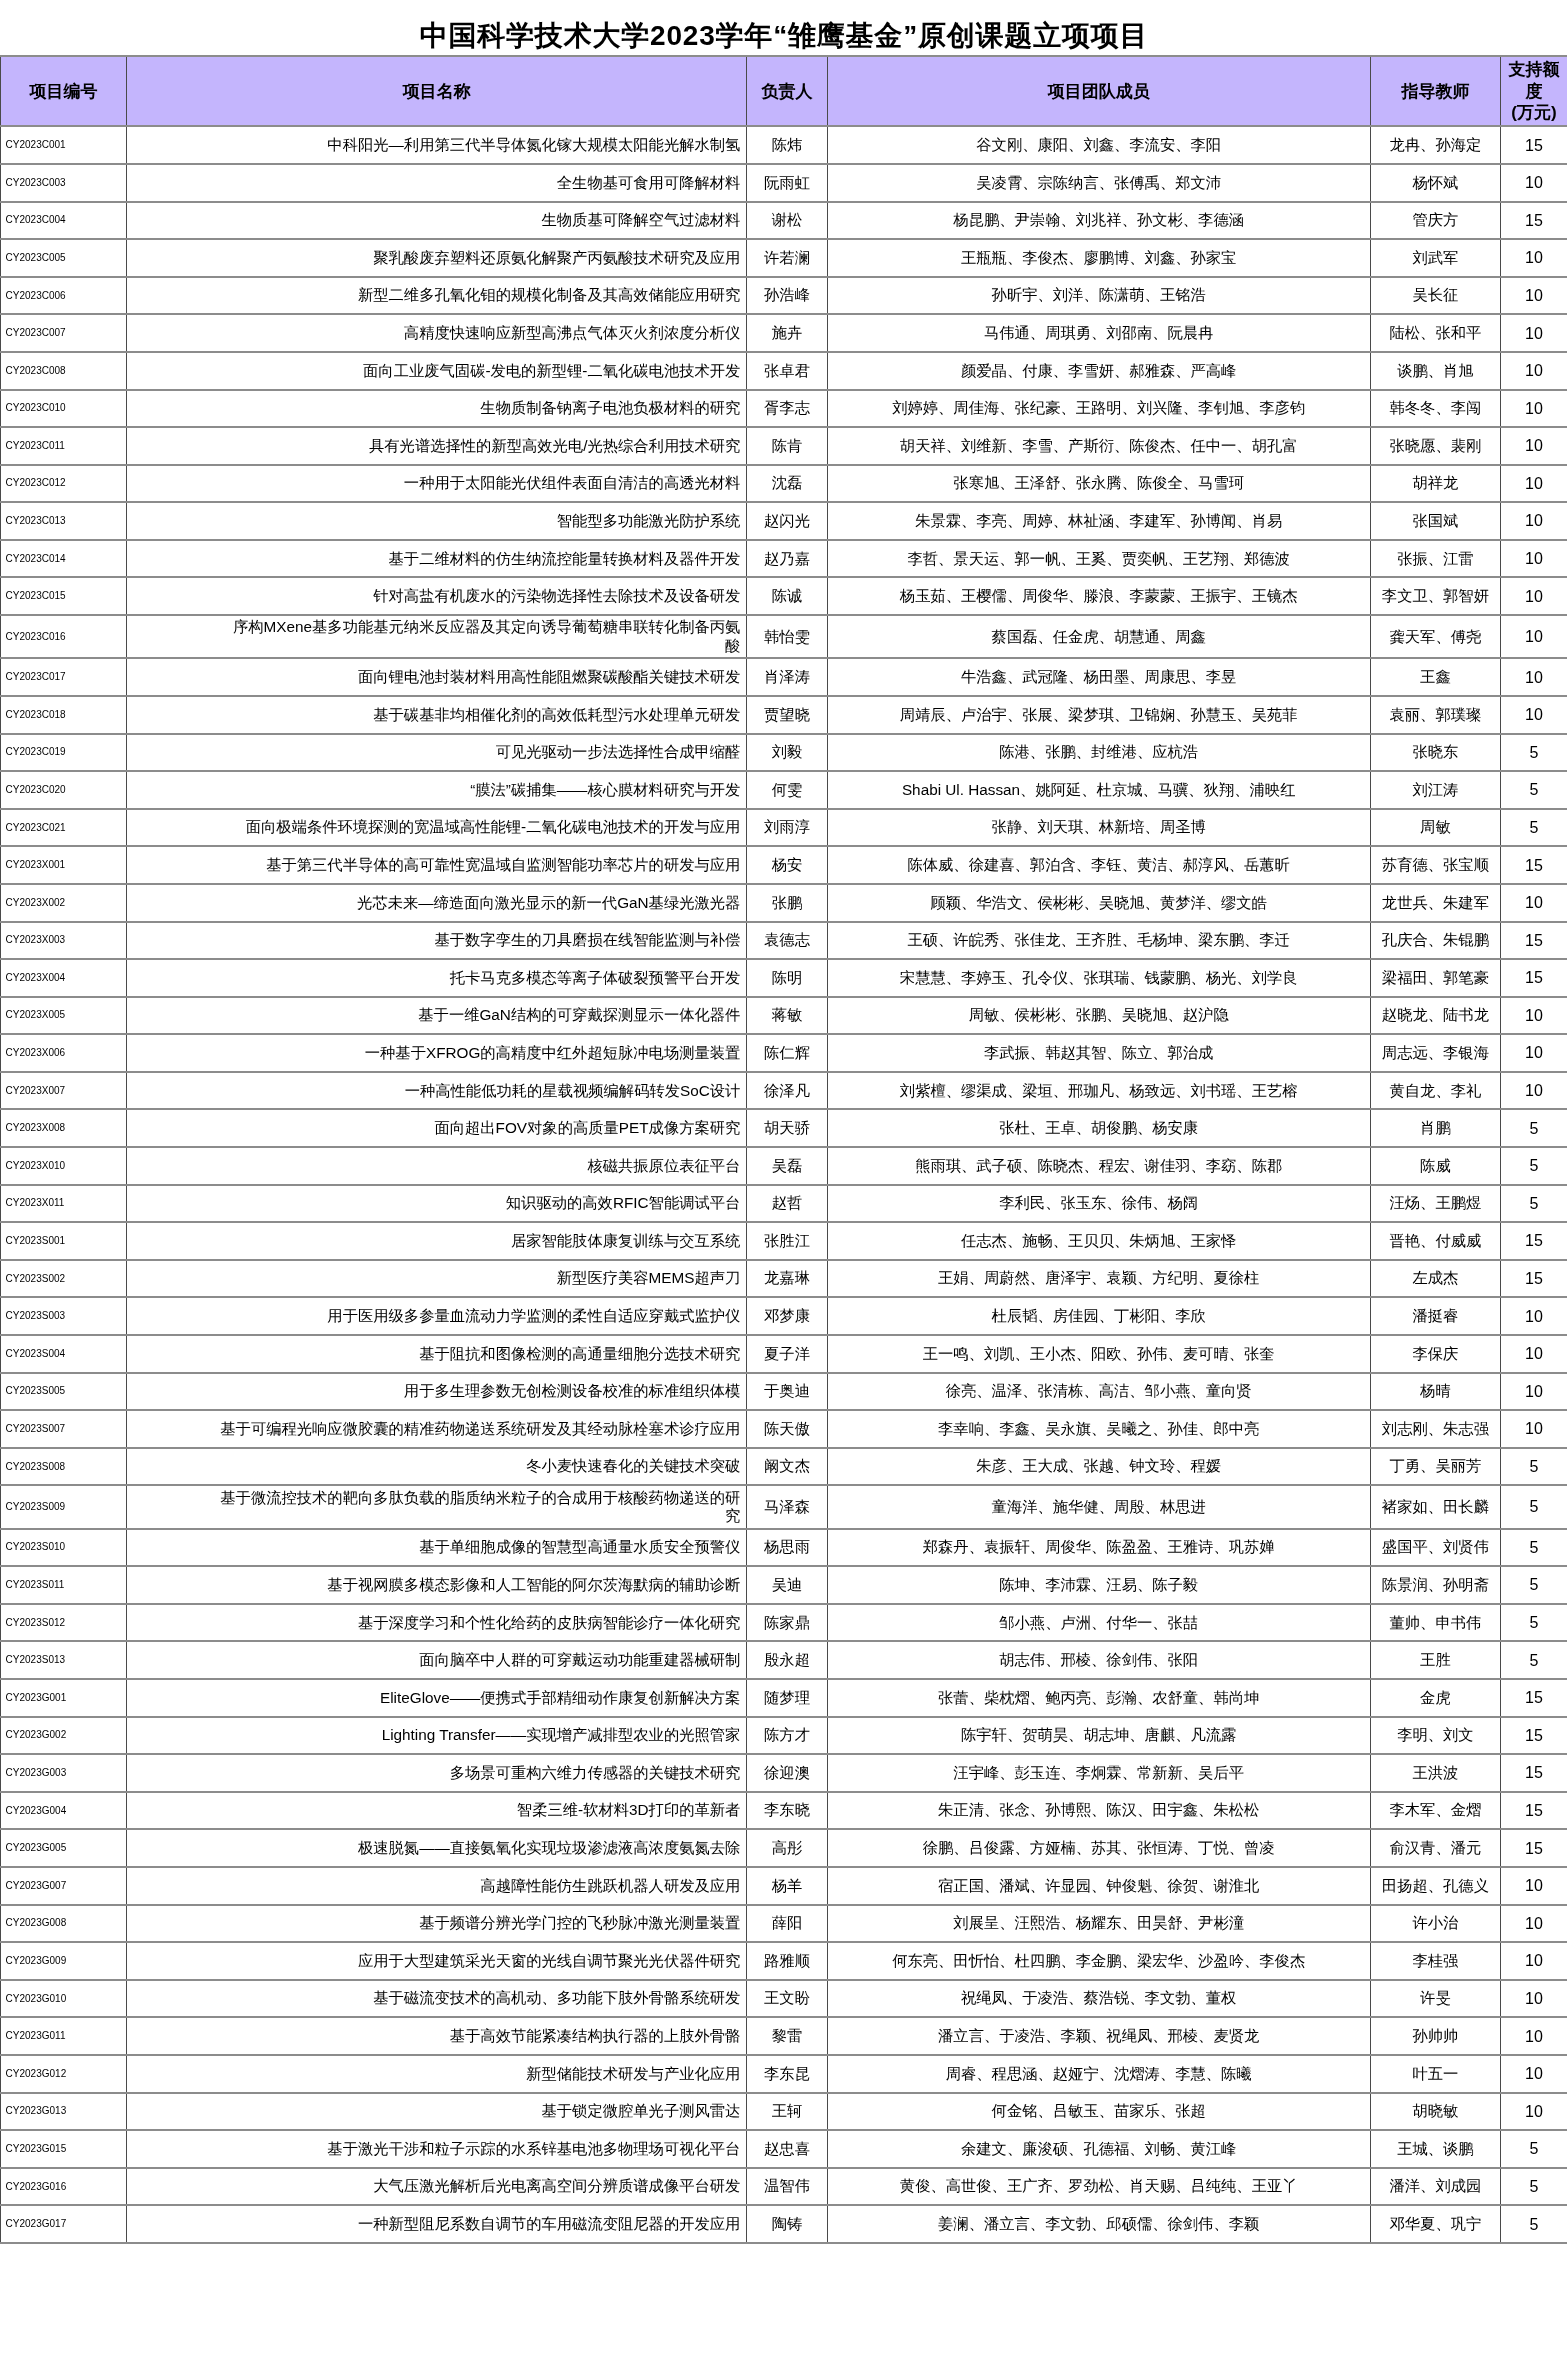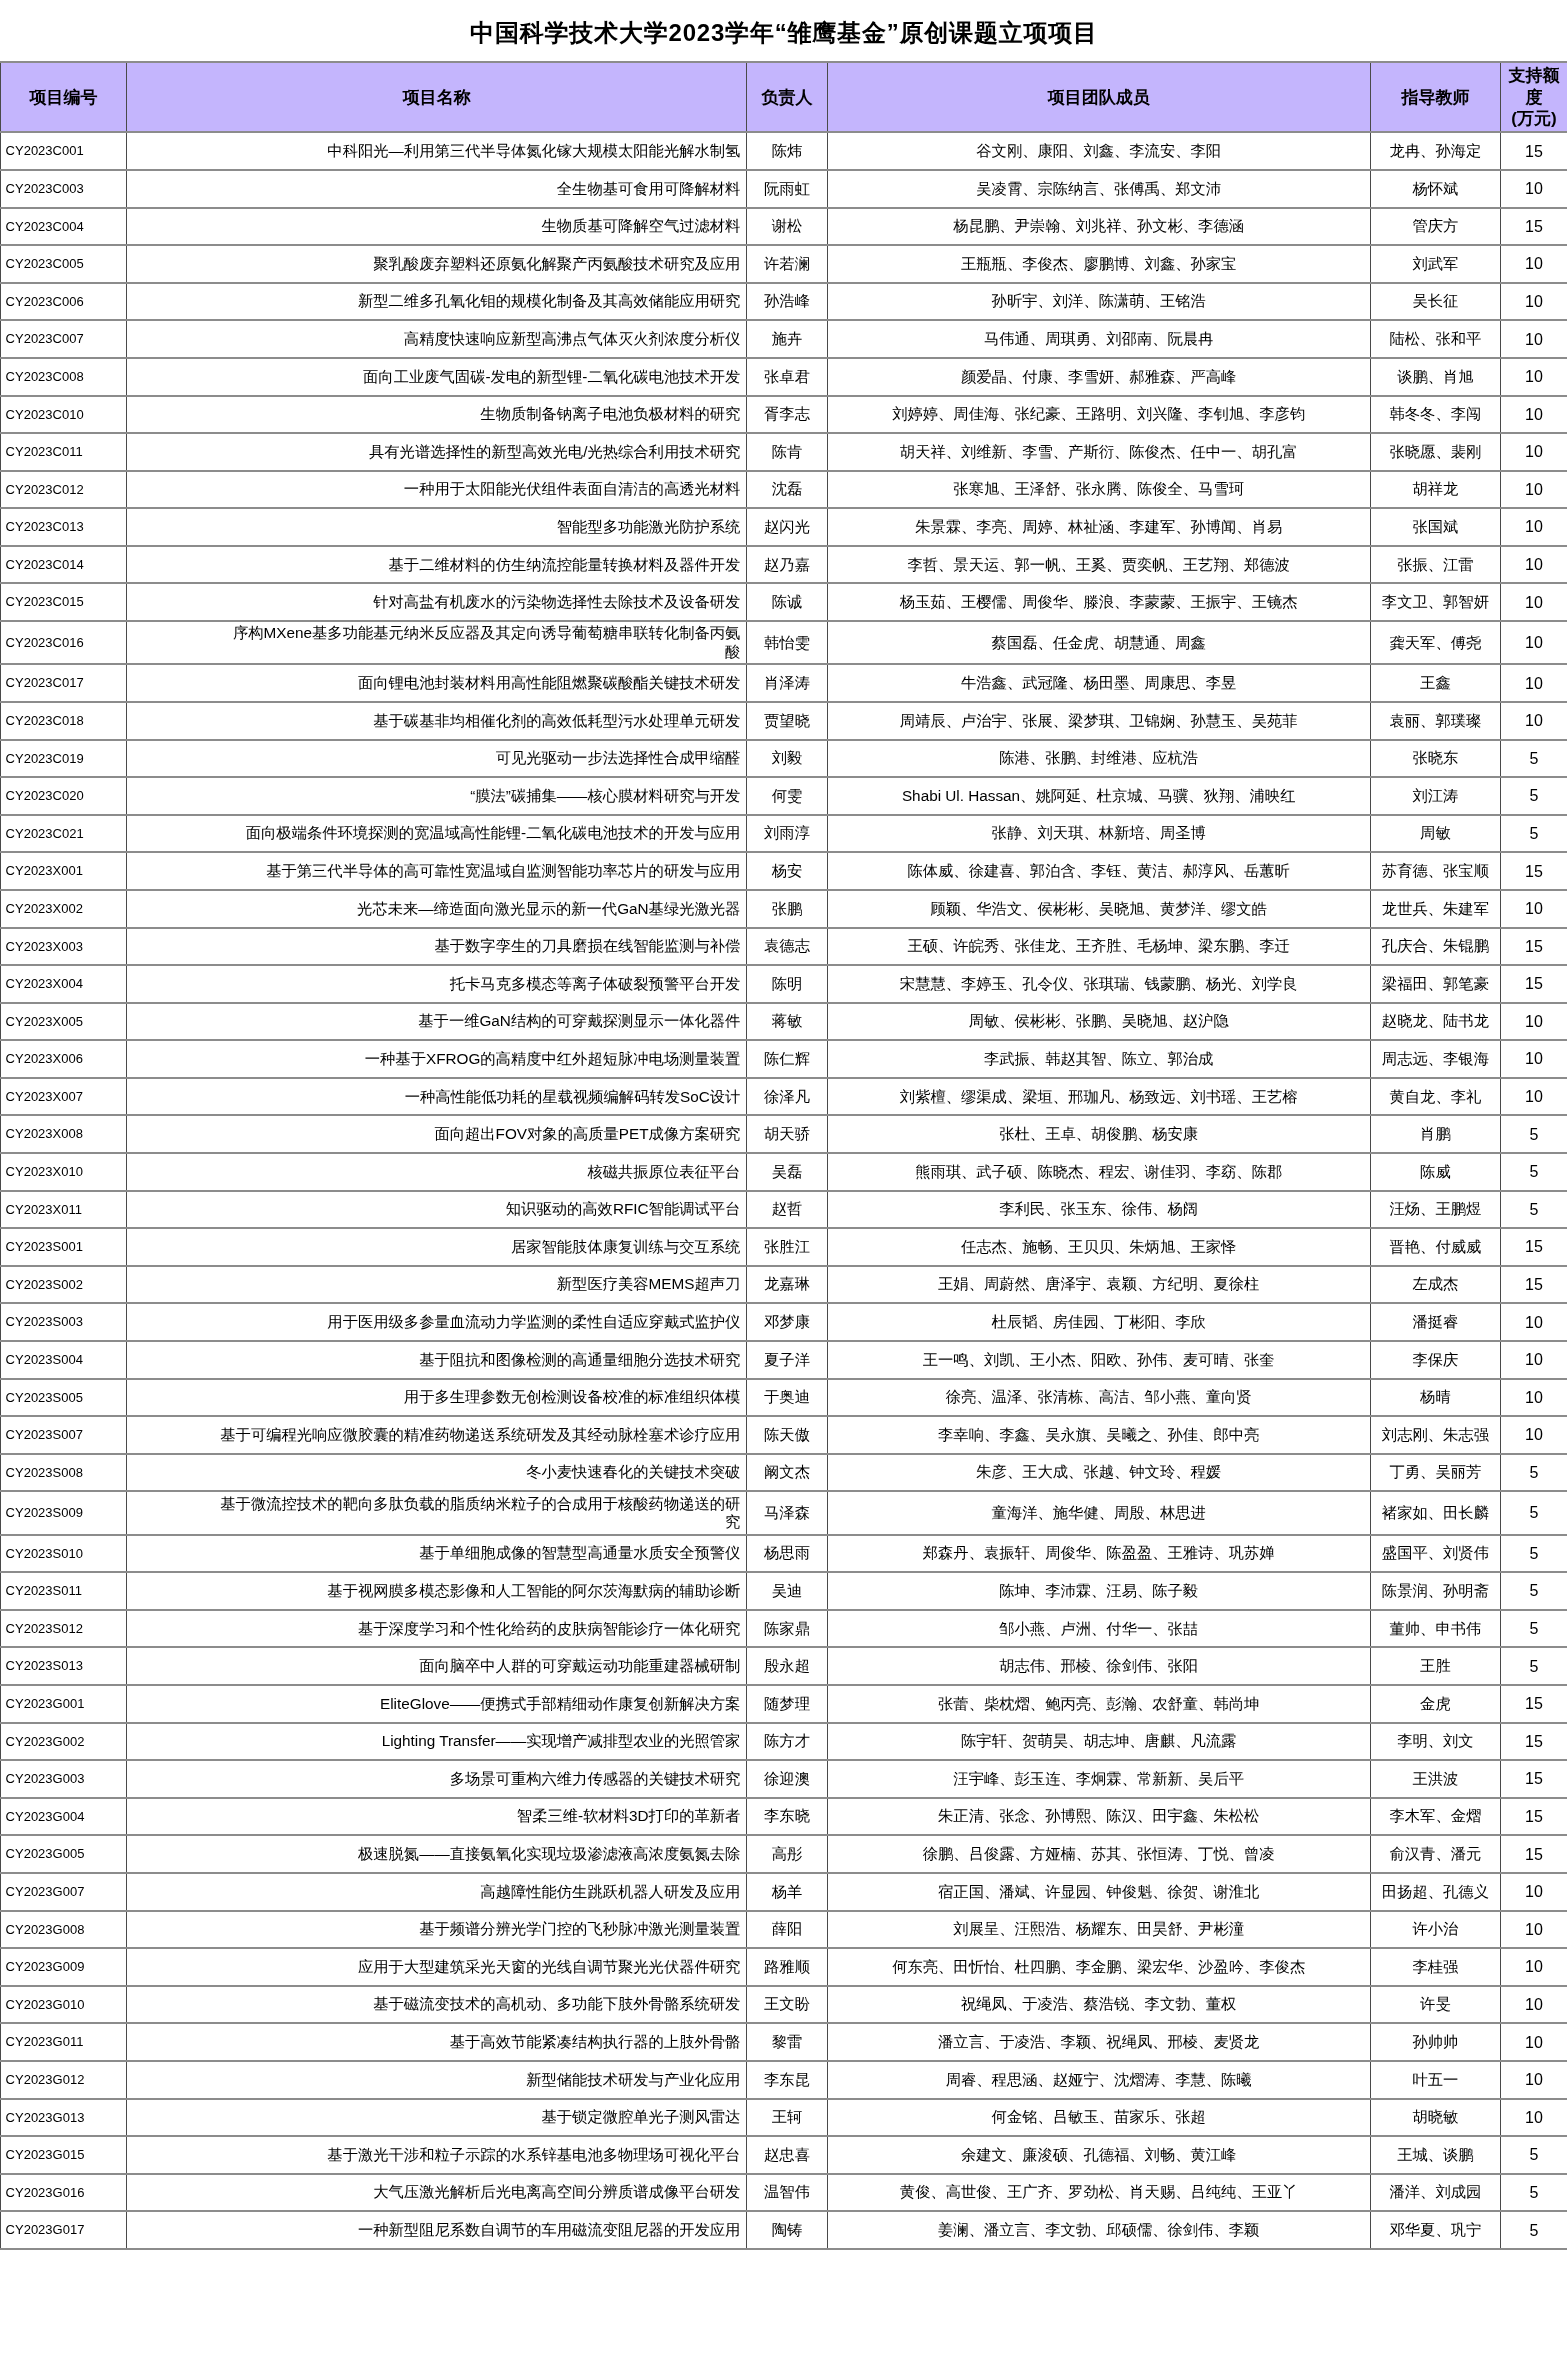--- a/index.html
+++ b/index.html
@@ -11,22 +11,22 @@
     color: #000000;
   }
   .sheet {
     width: 1568px;
     min-height: 2354px;
     background: #ffffff;
   }
   .doc-title {
     text-align: center;
     font-weight: bold;
-    font-size: 24px;
-    padding: 17px 0 12px 0;
+    font-size: 28px;
+    padding: 17px 0 0 0;
     letter-spacing: 0.8px;
   }
   table.projects {
     border-collapse: collapse;
     table-layout: fixed;
     width: 1568px;
     border-top: 2.3px solid #595959;
     border-bottom: 2.3px solid #595959;
   }
   col.c-id      { width: 126px; }
@@ -54,21 +54,21 @@
     line-height: 1.25;
   }
   tbody td {
     font-size: 15.3px;
     height: 31px;
     line-height: 1.2;
   }
   td.cell-id {
     text-align: left;
     padding-left: 4.6px;
-    font-size: 13px;
+    font-size: 10px;
     letter-spacing: 0px;
     white-space: nowrap;
   }
   td.cell-name {
     text-align: right;
     white-space: pre-line;
   }
   td.cell-leader, td.cell-members, td.cell-advisor, td.cell-amount {
     text-align: center;
   }

